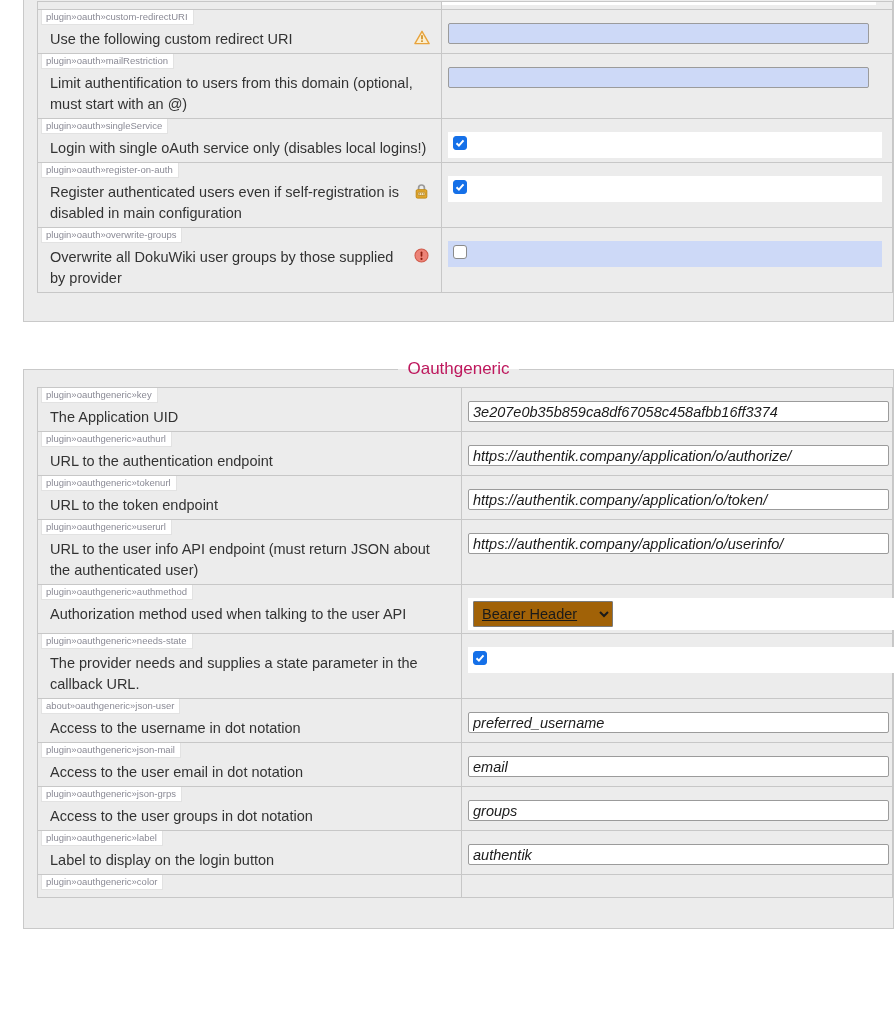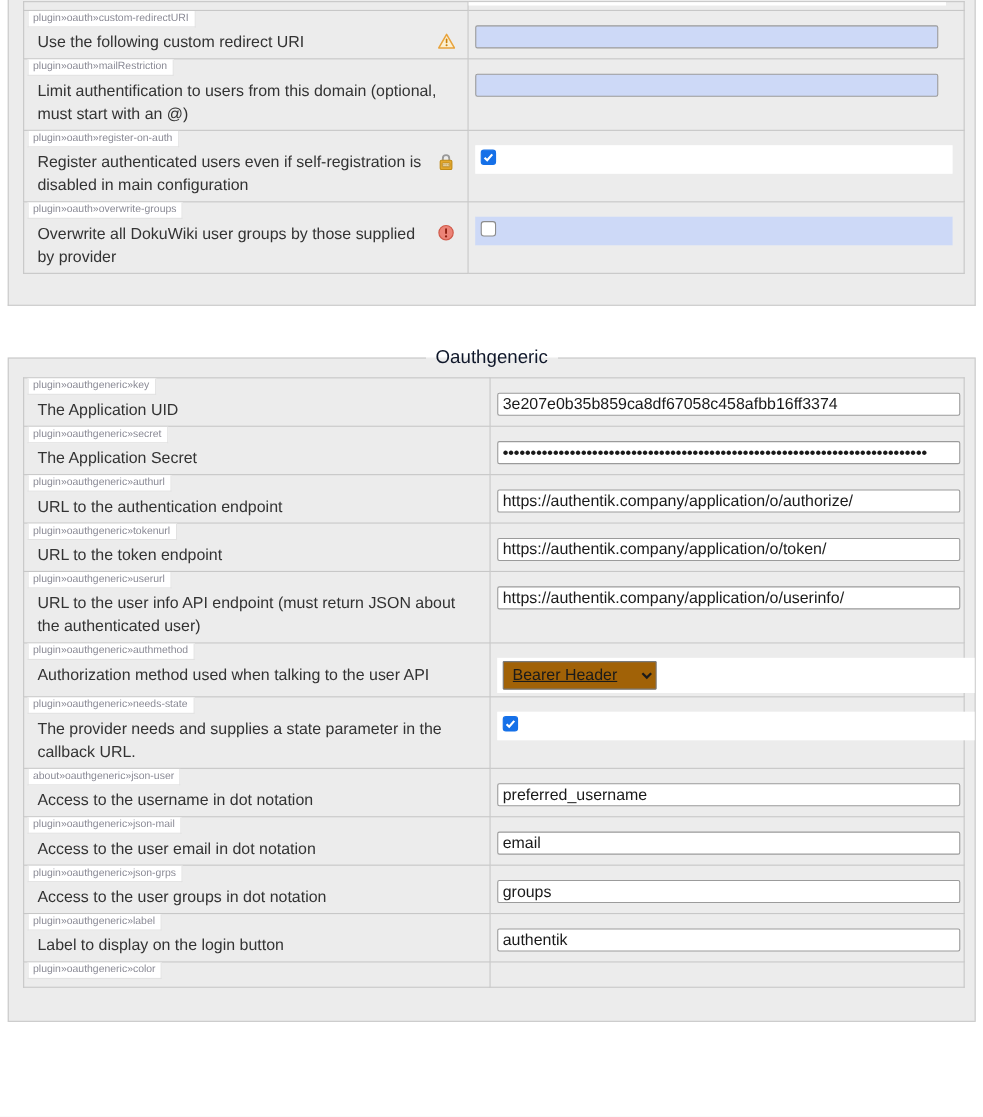--- a/index.html
+++ b/index.html
@@ -4,28 +4,28 @@
 <style>
   * { margin:0; padding:0; box-sizing:content-box; }
   html,body { background:#fff; }
   body {
     width:894px; height:1015px; overflow:hidden;
     font-family:"Liberation Sans", sans-serif; color:#333;
   }
   .cfg-fieldset {
     background:#ececec;
     border:1px solid #c9c9c9;
-    margin:0 7px;
+    margin:0 23px;
     display:block;
   }
   #fs-oauth { border-top:none; padding:1px 0 28px 0; }
   #fs-oauthgeneric { margin-top:37px; padding:8px 0 30px 0; }
   legend.cfg-legend {
     margin:0 auto; padding:0 9px;
-    font-size:17px; color:#0f172a; text-align:center;
+    font-size:17px; color:#be185d; text-align:center;
   }
   table.cfg-table {
     border-collapse:collapse; table-layout:fixed;
     width:855px; margin-left:13px;
     background:transparent;
   }
   .cfg-table td { border:1px solid #c7c7c7; vertical-align:top; }
   td.c-label { width:403px; position:relative; padding:19px 8px 3px 12px; }
   td.c-value { position:relative; padding:13px 8px 3px 6px; }
   .partial-row td { padding:0; height:7px; }
@@ -42,21 +42,21 @@
   label.lbl { display:block; font-size:14.5px; line-height:21px; color:#333; }
   .has-icon { padding-right:26px; }
   .row-icon { position:absolute; top:20px; right:11px; width:16px; height:16px; }
 
   input.txt {
     box-sizing:border-box; display:block;
     width:421px; height:21px;
     border:1px solid #9b9b9b; border-radius:2px;
     background:#fff; color:#1a1a1a;
     font-family:"Liberation Sans", sans-serif; font-size:14.5px;
-    padding:0 4px; outline:none;
+    padding:0 4px; outline:none;font-style:italic;
   }
   input.txt.default { background:#cdd9f7; }
   input.txt.pw { font-weight:bold; letter-spacing:0; }
 
   .strip {
     box-sizing:border-box; width:434px; min-height:22px;
     background:#fff; padding:4px 5px;
   }
   .strip.default { background:#cdd9f7; }
   .strip.select-strip { padding:3px 5px; min-height:30px; }
@@ -111,20 +111,35 @@
     <tr class="cfg-row">
       <td class="c-label">
         <span class="outkey">plugin»oauth»mailRestriction</span>
         <label class="lbl">Limit authentification to users from this domain (optional, must start with an @)</label>
       </td>
       <td class="c-value">
         <input type="text" class="txt default" style="">
       </td>
     </tr>
 
+    <tr class="cfg-row">
+      <td class="c-label">
+        <span class="outkey">plugin»oauth»singleService</span>
+        <label class="lbl">Login with single oAuth service only (disables local logins!)</label>
+      </td>
+      <td class="c-value">
+        <div class="strip">
+          <span class="cb on">
+            <svg viewBox="0 0 12 12" width="10" height="10">
+                  <path d="M1.8 6.4 L4.7 9.2 L10.2 2.8" stroke="#fff" stroke-width="2.4" fill="none"></path>
+                </svg>
+          </span>
+        </div>
+      </td>
+    </tr>
 
     <tr class="cfg-row">
       <td class="c-label">
         <span class="outkey">plugin»oauth»register-on-auth</span>
         <label class="lbl has-icon">Register authenticated users even if self-registration is disabled in main configuration</label>
         <span class="row-icon">
           <svg width="15" height="16" viewBox="0 0 15 16">
             <path d="M4.6 7 V4.9 a2.9 2.9 0 0 1 5.8 0 V7" fill="none" stroke="#9a9a9a" stroke-width="1.7"></path>
             <rect x="2.2" y="6.7" width="10.6" height="8.4" rx="1.2" fill="#e3a82d" stroke="#c08a16"></rect>
             <rect x="4.1" y="9.2" width="6.8" height="3.4" rx="0.5" fill="#fdf6dd" stroke="#b07d17" stroke-width="0.8"></rect>
@@ -177,29 +192,20 @@
         <tr class="cfg-row">
       <td class="c-label">
         <span class="outkey">plugin»oauthgeneric»key</span>
         <label class="lbl">The Application UID</label>
       </td>
       <td class="c-value">
         <input type="text" class="txt" value="3e207e0b35b859ca8df67058c458afbb16ff3374" style="">
       </td>
     </tr>
 
-    <tr class="cfg-row">
-      <td class="c-label">
-        <span class="outkey">plugin»oauthgeneric»secret</span>
-        <label class="lbl">The Application Secret</label>
-      </td>
-      <td class="c-value">
-        <input type="text" class="txt pw" value="••••••••••••••••••••••••••••••••••••••••••••••••••••••••••••••••••••••••••••" style="">
-      </td>
-    </tr>
 
     <tr class="cfg-row">
       <td class="c-label">
         <span class="outkey">plugin»oauthgeneric»authurl</span>
         <label class="lbl">URL to the authentication endpoint</label>
       </td>
       <td class="c-value">
         <input type="text" class="txt" value="https://authentik.company/application/o/authorize/" style="">
       </td>
     </tr>

